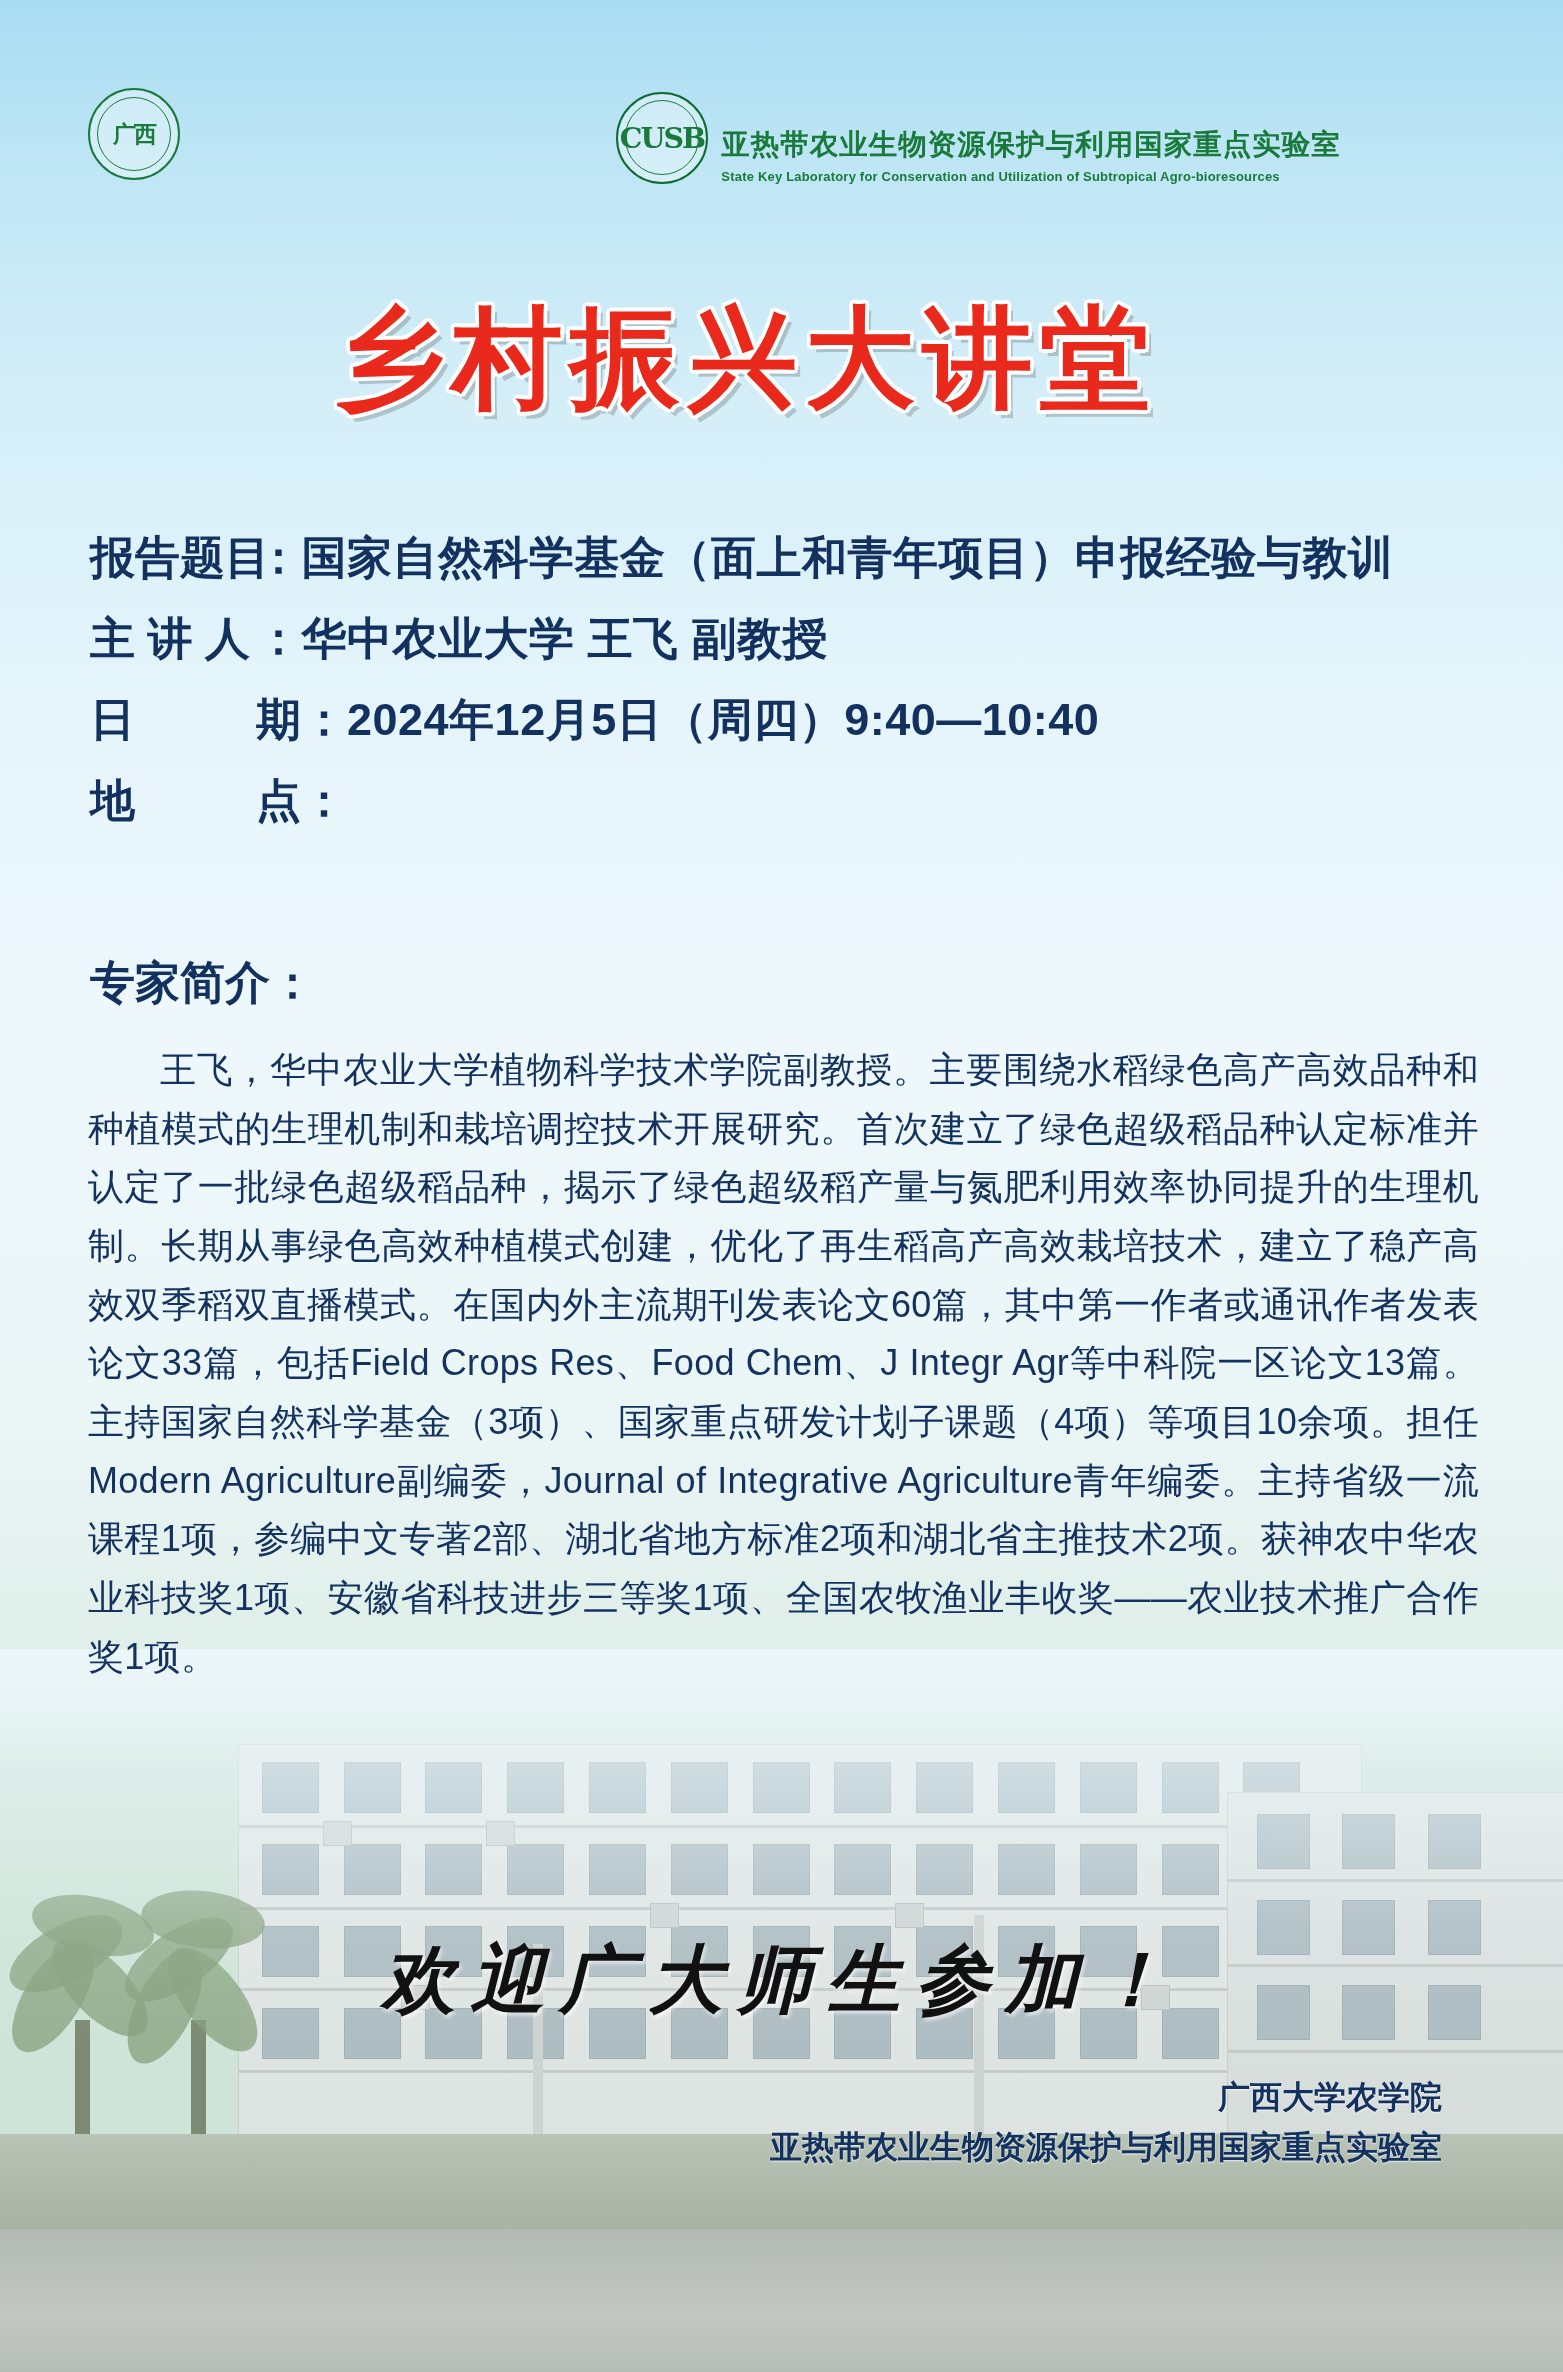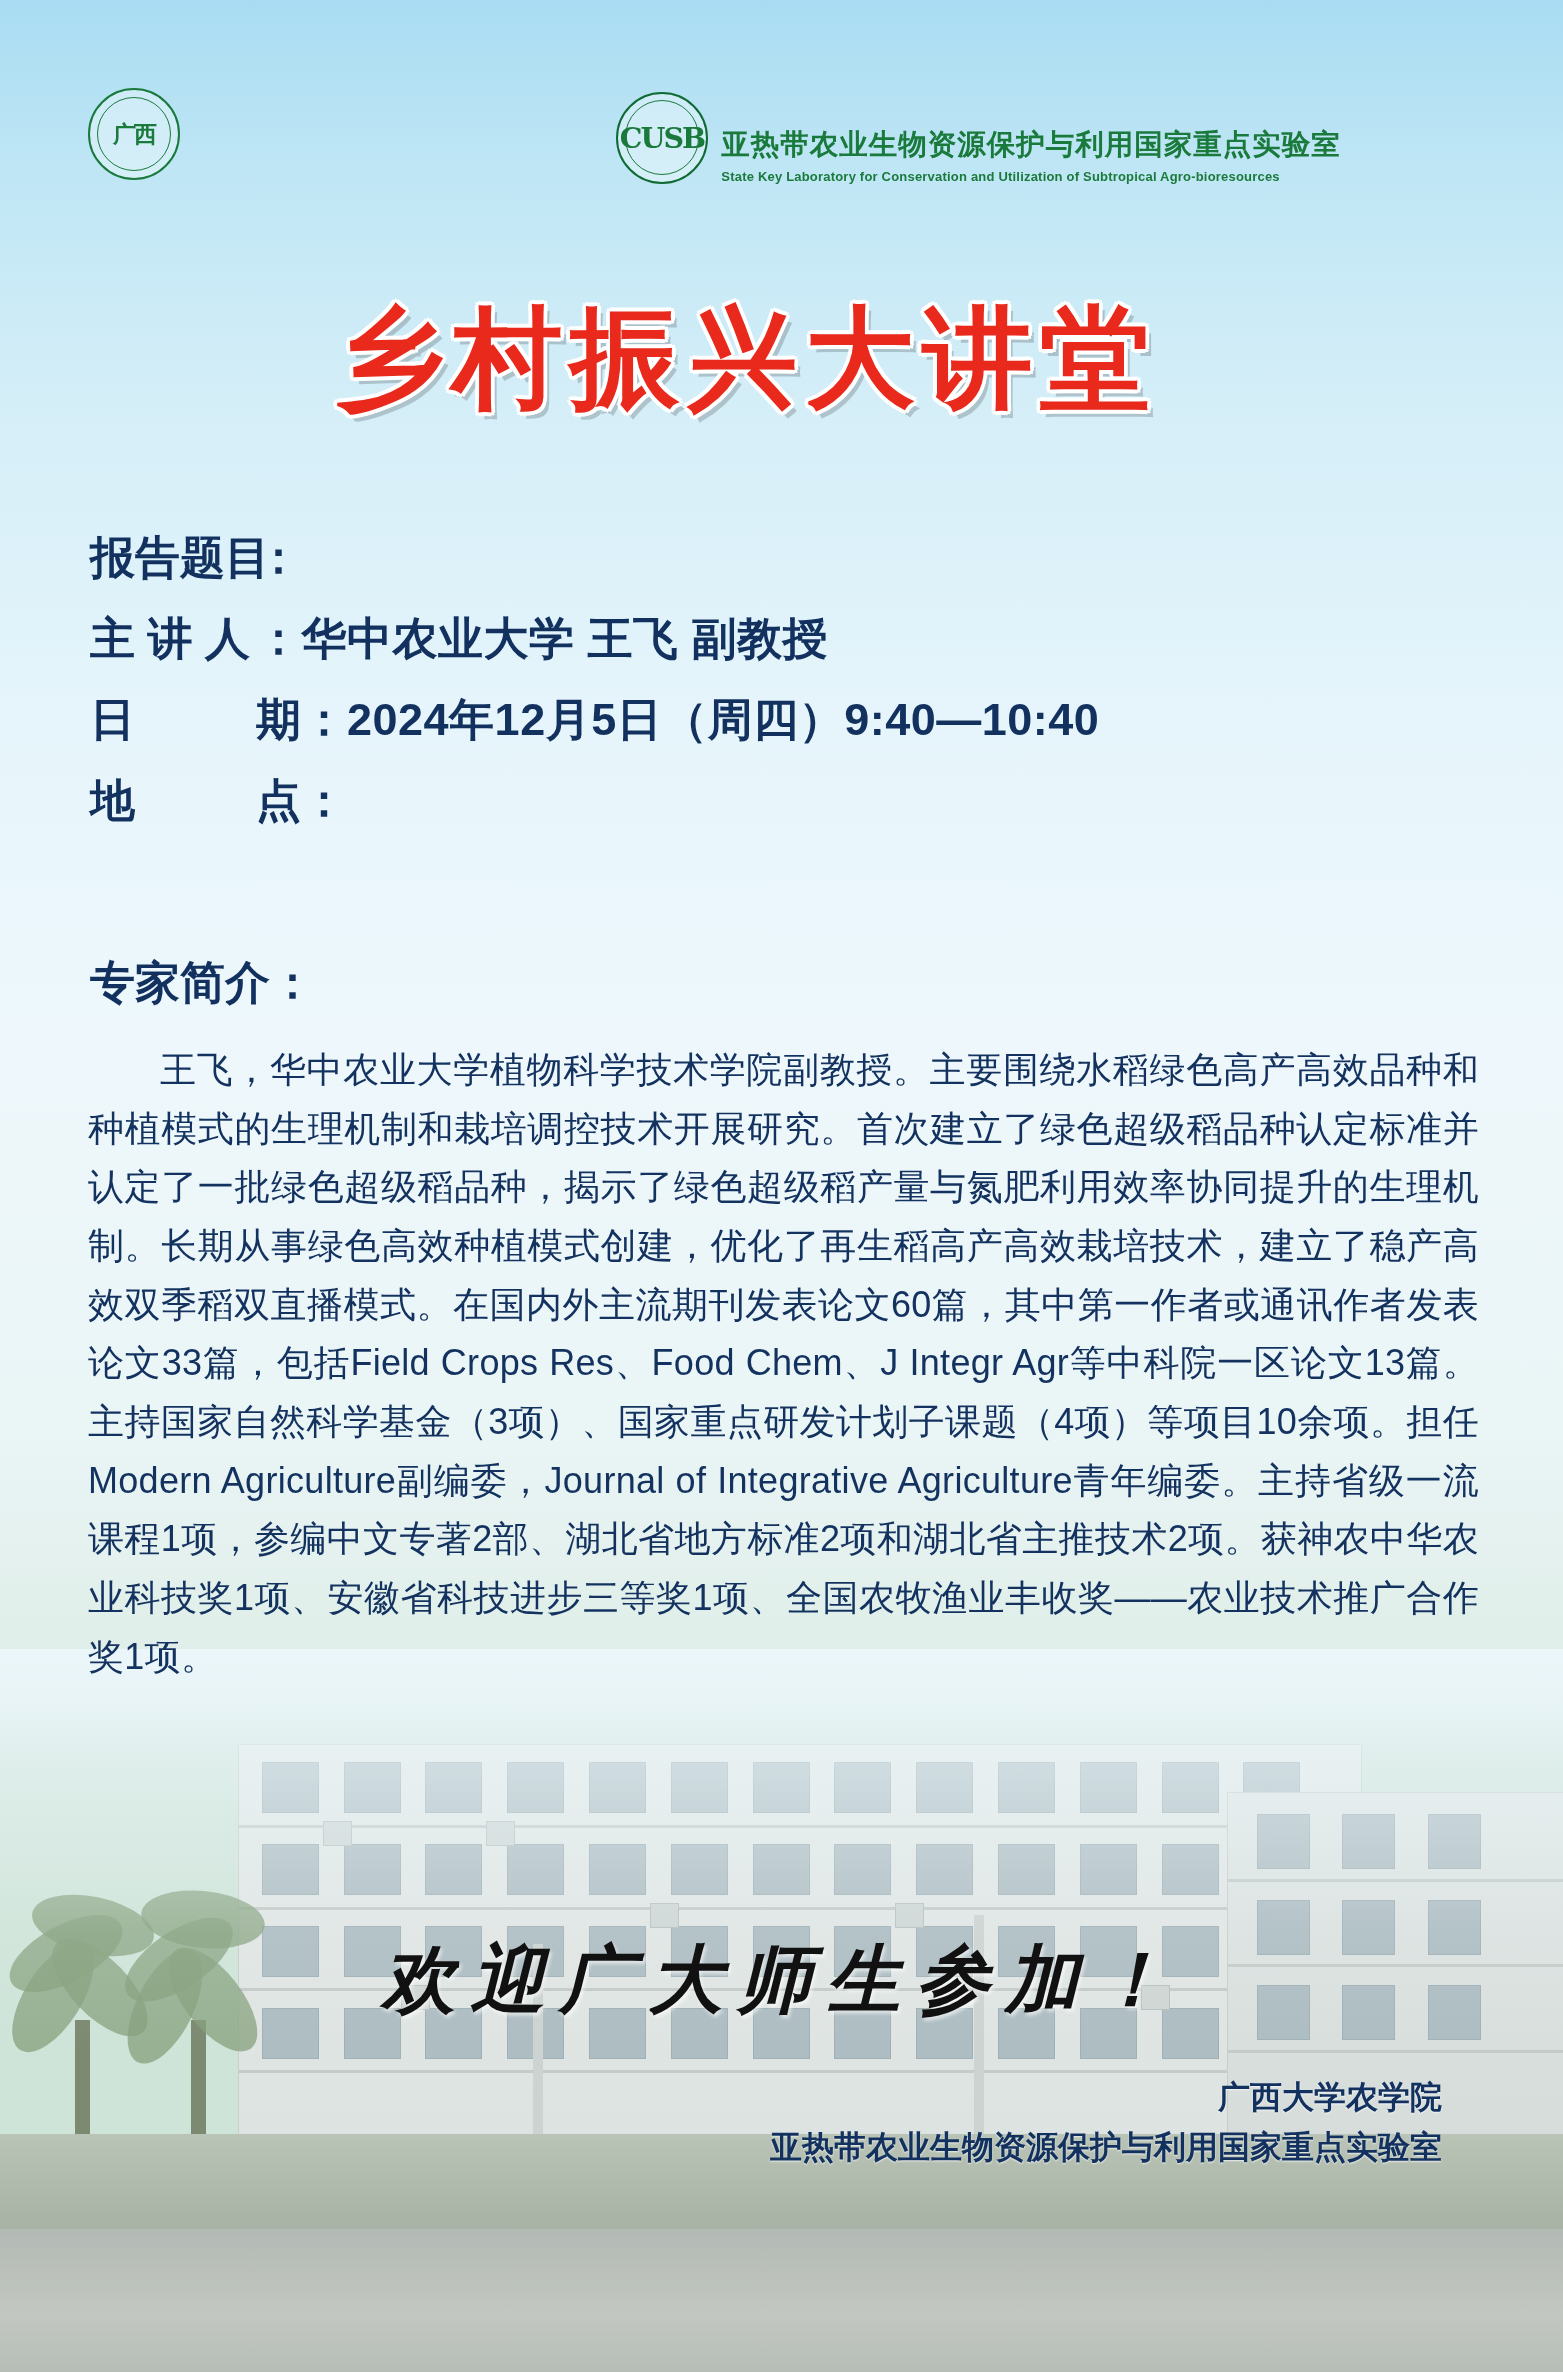--- a/index.html
+++ b/index.html
@@ -444,20 +444,21 @@
 
     </div>
 
     <div class="main-title">乡村振兴大讲堂</div>
 
     <div class="info">
 
       <div class="info-row">
         <span class="info-label">报告题目</span>
         <span class="info-colon">：</span>
+        <span class="info-value">国家自然科学基金（面上和青年项目）申报经验与教训</span>
       </div>
 
       <div class="info-row">
         <span class="info-label">主 讲 人</span>
         <span class="info-colon">：</span>
         <span class="info-value">华中农业大学 王飞 副教授</span>
       </div>
 
       <div class="info-row">
         <span class="info-label spaced">日</span>

